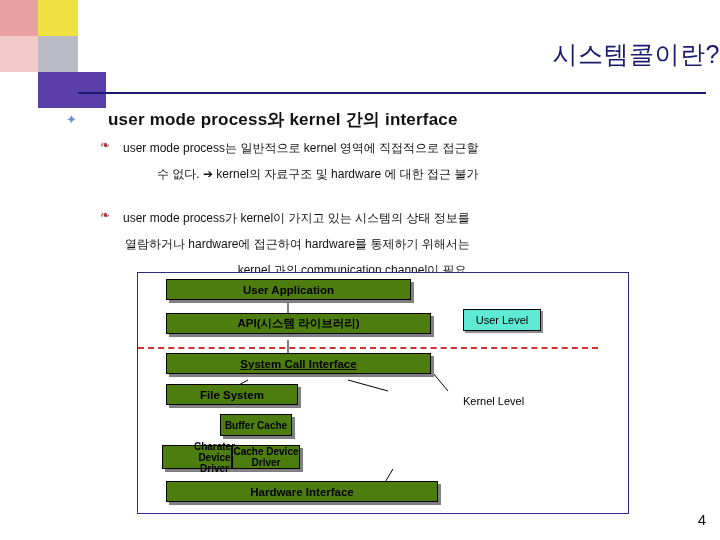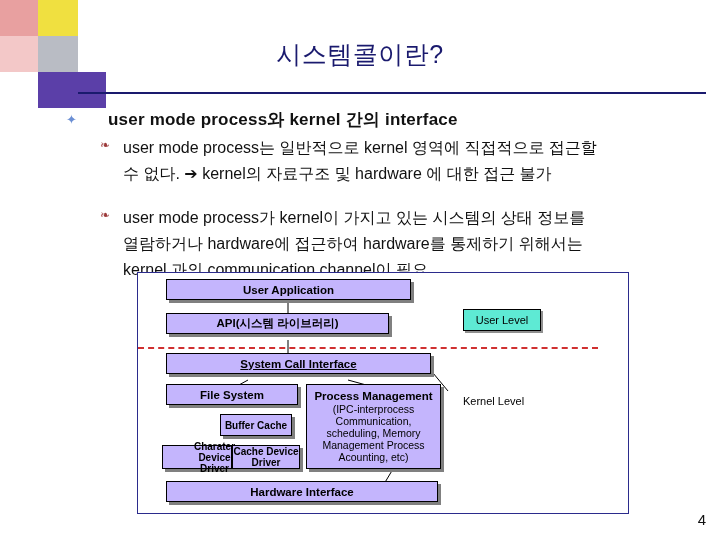--- a/index.html
+++ b/index.html
@@ -19,21 +19,21 @@
   .c-white   { left:0;   top:72px; width:38px; height:36px; background:#ffffff; }
   .c-yellow  { left:38px; top:0;  width:40px; height:36px; background:#f0e040; }
   .c-grayb   { left:38px; top:36px; width:40px; height:36px; background:#b9bcc4; }
   .c-purple  { left:38px; top:72px; width:40px; height:36px; background:#5b3fa8; }
   .c-white2  { left:78px; top:0;  width:28px; height:72px; background:#ffffff; }
   .c-purple2 { left:78px; top:72px; width:28px; height:36px; background:#5b3fa8; }
 
   
   .title {
     position:absolute; left:0; top:38px; width:720px;
-    text-align:center;
+    text-align:right;
     font-size:25px; color:#1a1a6e;
     letter-spacing:0.5px;
   }
   .title-rule {
     position:absolute; left:78px; top:92px; width:628px; height:2px;
     background:#1a1a6e;
   }
 
   
   .bullet-l1 { position:absolute; left:66px; top:108px; width:640px; }
@@ -47,34 +47,34 @@
     letter-spacing:0.2px;
   }
 
   .bullet-l2 { position:absolute; width:600px; }
   .b2-mark {
     position:absolute; left:0; top:4px;
     color:#9c3a3a; font-size:12px; line-height:12px;
   }
   .b2-text {
     position:absolute; left:23px; top:0;
-    font-size:16px; color:#111111; line-height:26px;
+    font-size:12px; color:#111111; line-height:26px;text-align:right;
   }
 
   
   .diagram {
     position:absolute; left:137px; top:272px;
     width:490px; height:240px;
     border:1px solid #2b2b8c;
     background:#ffffff;
   }
   .box {
     position:absolute;
     border:1px solid #000000;
-    background:#c4b5fd;
+    background:#4d7c0f;
     box-shadow:3px 3px 0 #808080;
     font-size:11.5px; font-weight:bold; color:#000000;
     display:flex; align-items:center; justify-content:center;
     text-align:center;
     box-sizing:border-box;
   }
   .box.small { font-size:10px; font-weight:bold; line-height:11px; }
   .box.pm { font-size:10.5px; font-weight:normal; line-height:12px; padding:2px; flex-direction:column; }
   .box.pm b { font-size:11.5px; font-weight:bold; display:block; margin-bottom:1px; }
 
@@ -166,35 +166,31 @@
       <line x1="148" y1="213" x2="160" y2="221"></line>
 
       <line x1="255" y1="196" x2="240" y2="221"></line>
 
       <line x1="295" y1="100" x2="310" y2="118"></line>
     </g>
   </svg>
 
   <div class="box" style="left:28px; top:6px; width:245px; height:21px;">User Application</div>
 
-  <div class="box" style="left:28px; top:40px; width:223px; height:21px;">API(시스템 라이브러리)</div>
+  <div class="box" style="left:28px; top:40px; width:265px; height:21px;">API(시스템 라이브러리)</div>
 
   <div class="box" style="left:28px; top:80px; width:265px; height:21px;text-decoration:underline;">System Call Interface</div>
 
   <div class="divider" style="left:0px; top:74px; width:460px;"></div>
 
   <div class="userlevel-box" style="left:325px; top:36px; width:76px; height:20px;">User Level</div>
   <div class="lvl-label" style="left:325px; top:87px;">Kernel Level</div>
 
   <div class="box" style="left:28px; top:111px; width:132px; height:21px;">File System</div>
 
-  <div class="box pm" style="left:168px; top:111px; width:135px; height:85px;">
-    <b>Process Management</b>
-    <span>(IPC-interprocess Communication, scheduling, Memory Management Process Acounting, etc)</span>
-  </div>
 
   <div class="box small" style="left:82px; top:141px; width:72px; height:22px;text-align:center;">Buffer Cache</div>
 
   <div class="box small" style="left:24px; top:172px; width:70px; height:24px;padding-left:35px;">Charater Device Driver</div>
 
   <div class="box small" style="left:94px; top:172px; width:68px; height:24px;">Cache Device Driver</div>
 
   <div class="box" style="left:28px; top:208px; width:272px; height:21px;">Hardware Interface</div>
 </div>
 

